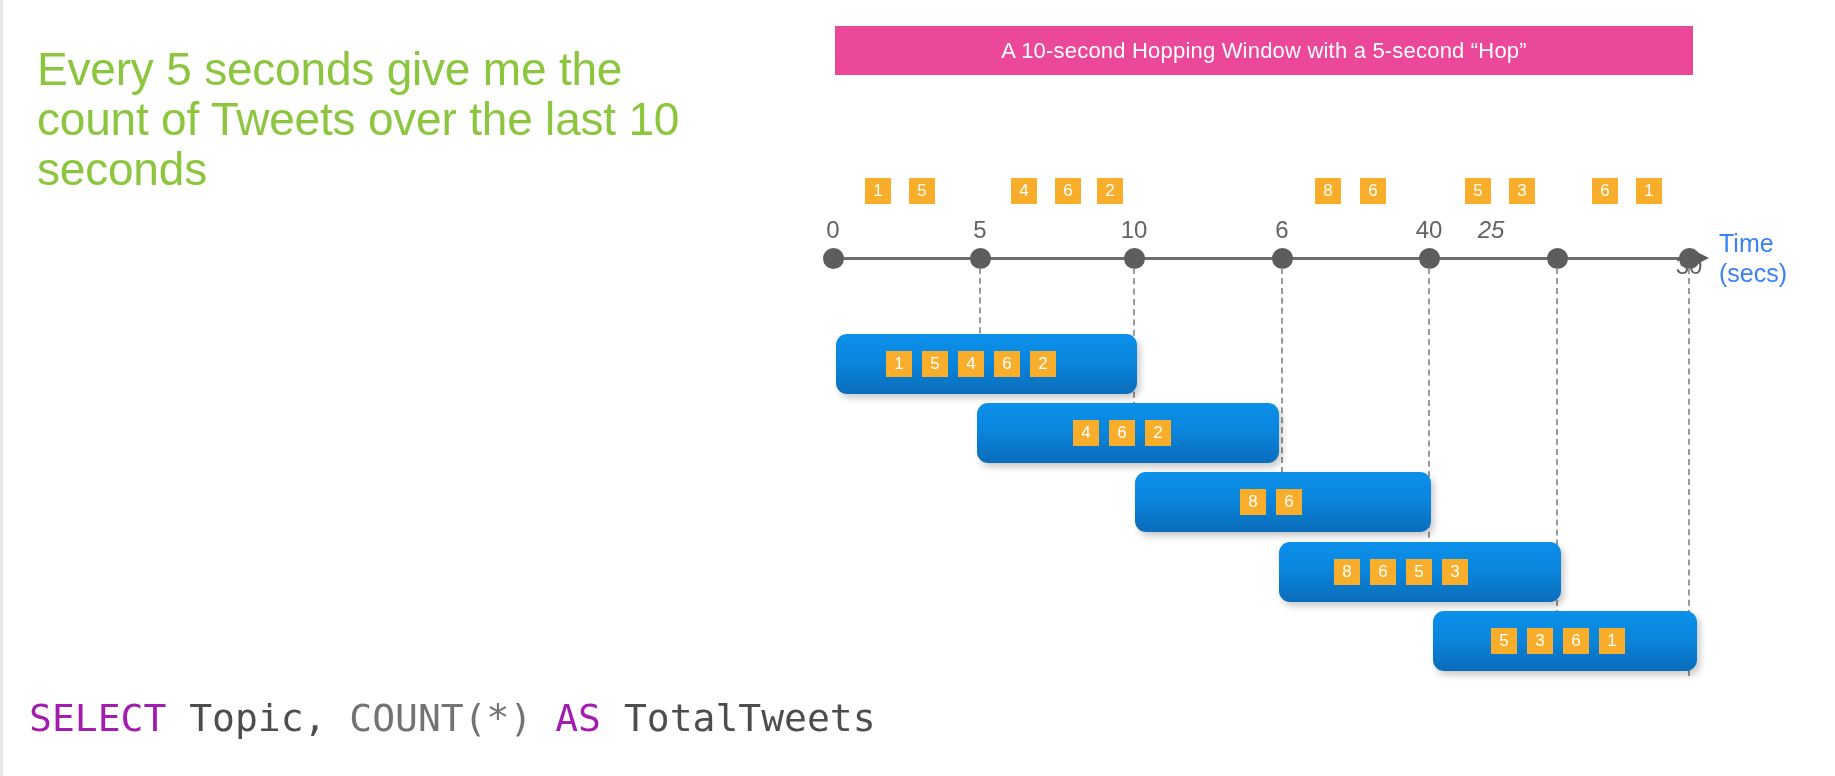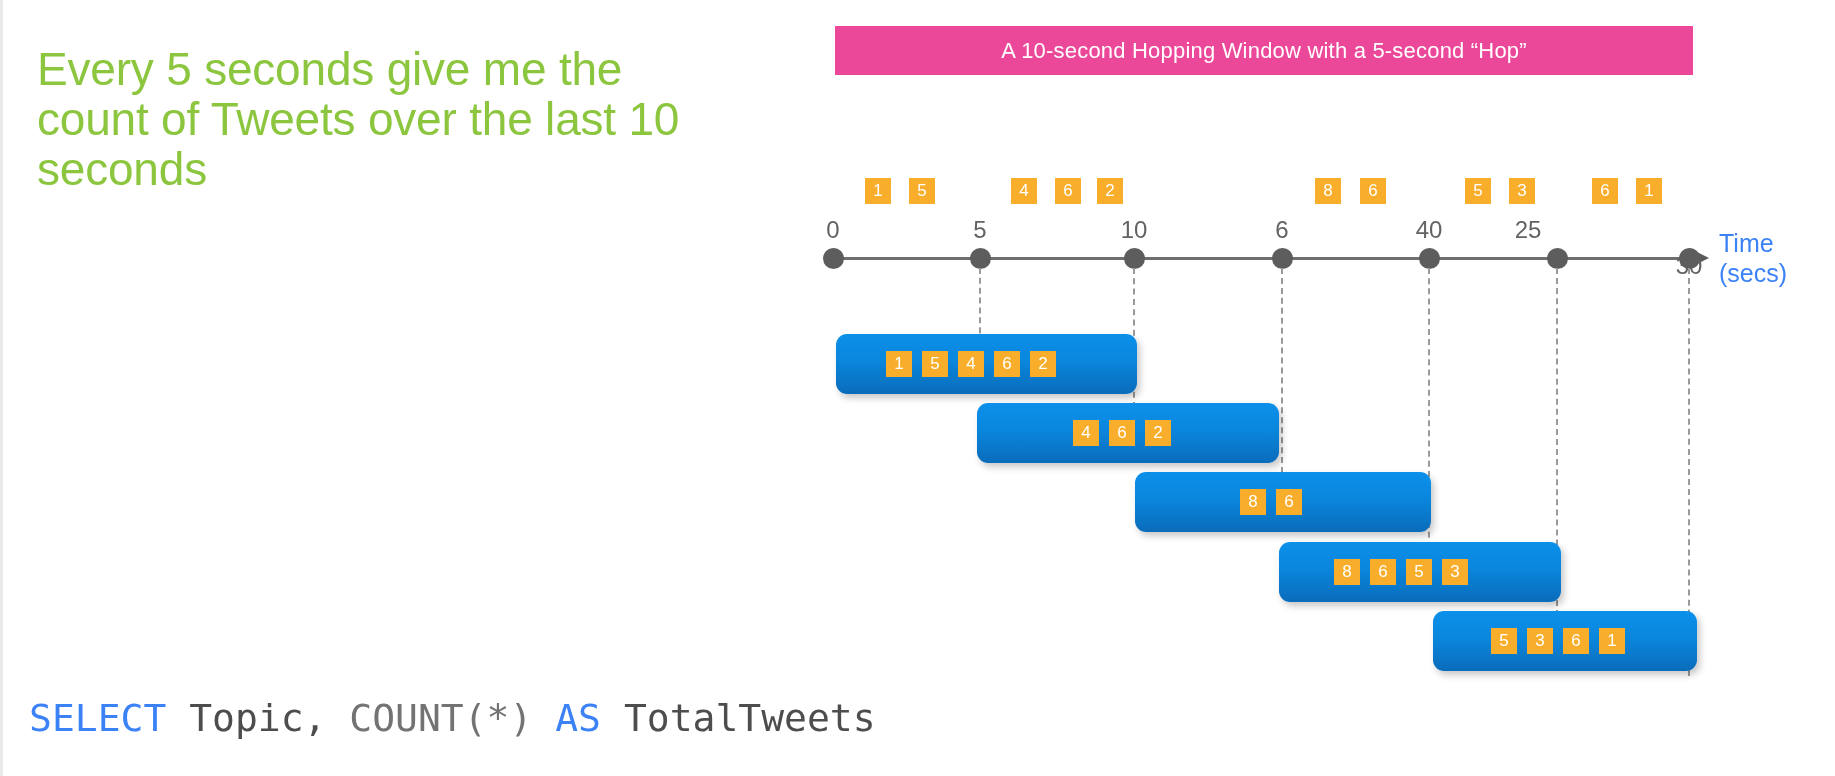--- a/index.html
+++ b/index.html
@@ -104,21 +104,21 @@
   }
 
   
   #sql{
     position:absolute;left:26px;top:578px;
     font-family:"DejaVu Sans Mono","Liberation Mono",monospace;
     font-size:38px;line-height:56px;
     white-space:pre;
     color:#4d4d4d;
   }
-  .kw{color:#3b82f6;}
+  .kw{color:#a21caf;}
   .fn{color:#737373;}
   .id{color:#4d4d4d;margin-top:43px;}
 </style>
 </head>
 <body>
 
 <div id="slide">
 
   <div id="headline">Every 5 seconds give me the count of Tweets over the last 10 seconds</div>
 
@@ -137,21 +137,21 @@
         <div class="tick-label" style="left: 830px;">0</div>
         <div class="tick-dot" style="left: 830px;"></div>
         <div class="tick-label" style="left: 977px;">5</div>
         <div class="tick-dot" style="left: 977px;"></div>
         <div class="tick-label" style="left: 1131px;">10</div>
         <div class="tick-dot" style="left: 1131px;"></div>
         <div class="tick-label" style="left: 1279px;">6</div>
         <div class="tick-dot" style="left: 1279px;"></div>
         <div class="tick-label" style="left: 1426px;">40</div>
         <div class="tick-dot" style="left: 1426px;"></div>
-        <div class="tick-label" style="left: 1525px;">25</div>
+        <div class="tick-label" style="left: 1488px; font-style: italic;">25</div>
         <div class="tick-dot" style="left: 1554px;"></div>
         <div class="tick-label" style="left: 1686px; margin-top: 36px;">30</div>
         <div class="tick-dot" style="left: 1686px;"></div>
       </div>
     <div id="droplines-host">
         <div class="drop-line" style="left: 977px; height: 75px;"></div>
         <div class="drop-line" style="left: 1131px; height: 140px;"></div>
         <div class="drop-line" style="left: 1279px; height: 215px;"></div>
         <div class="drop-line" style="left: 1426px; height: 280px;"></div>
         <div class="drop-line" style="left: 1554px; height: 348px;"></div>

